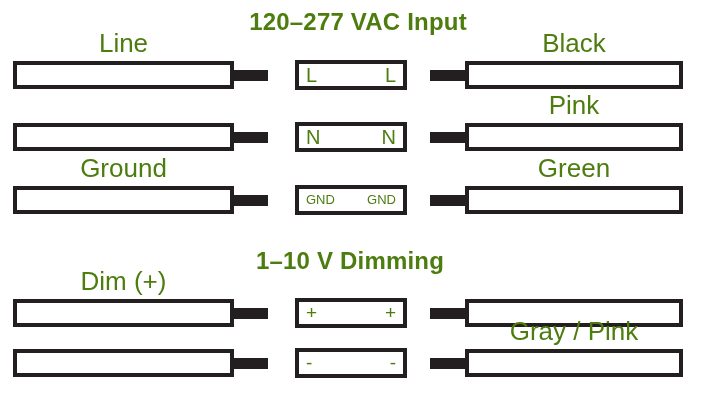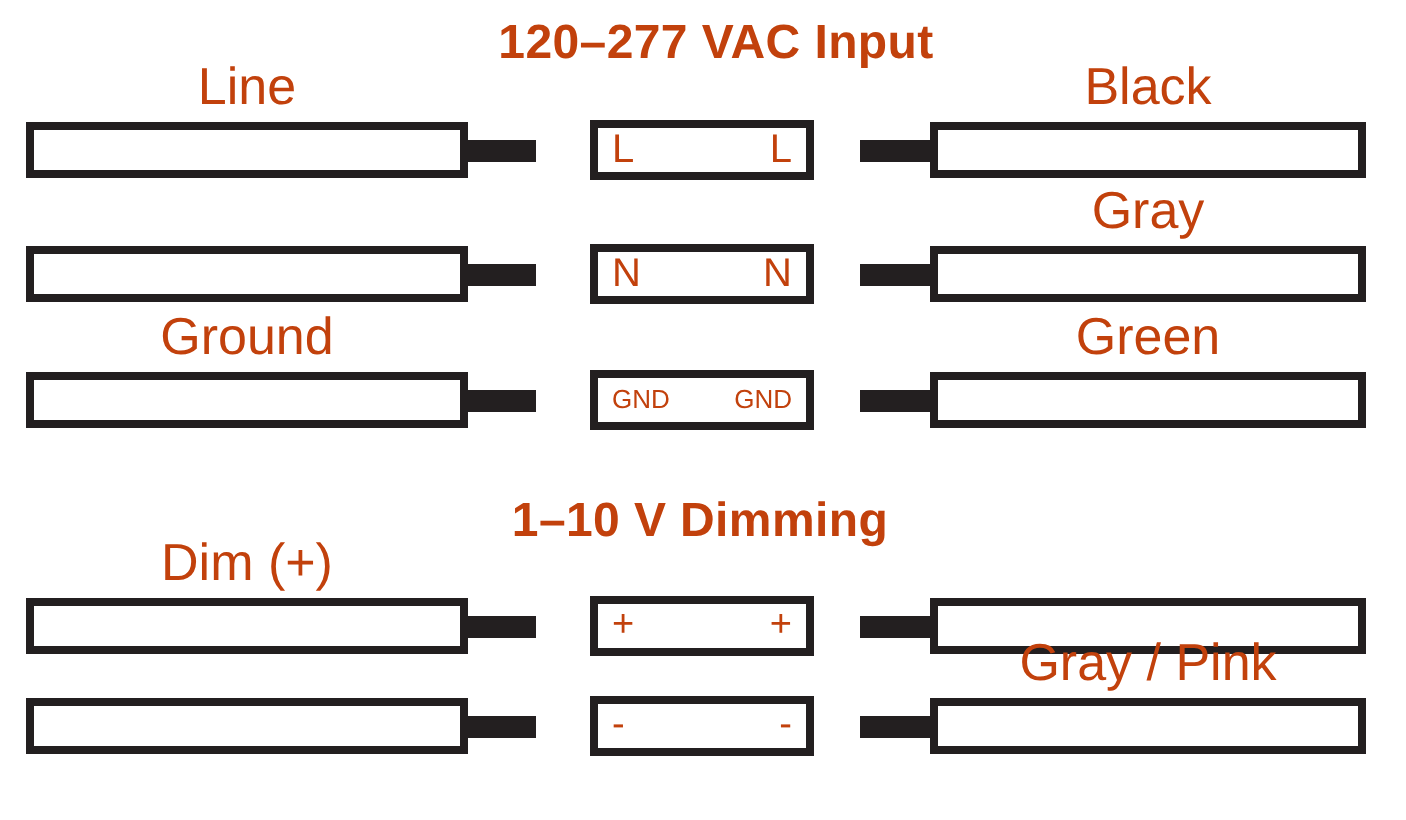--- a/index.html
+++ b/index.html
@@ -7,21 +7,21 @@
     padding: 0;
     background: #ffffff;
     font-family: "Liberation Sans", sans-serif;
   }
   #canvas {
     position: relative;
     width: 703px;
     height: 410px;
     background: #ffffff;
     overflow: hidden;
-    color: #c2410c;
+    color: #4d7c0f;
   }
   .section-title {
     position: absolute;
     font-weight: bold;
     font-size: 24px;
     line-height: 28px;
     text-align: center;
     letter-spacing: 0.2px;
     white-space: nowrap;
   }
@@ -108,21 +108,21 @@
     <div class="stub left"></div>
     <div class="terminal-box">
       <span>L</span>
       <span>L</span>
     </div>
     <div class="stub right"></div>
     <div class="wire right"></div>
   </div>
 
   <div class="row row-2">
-    <div class="wire-label right">Gray</div>
+    <div class="wire-label right">Pink</div>
     <div class="wire left"></div>
     <div class="stub left"></div>
     <div class="terminal-box">
       <span>N</span>
       <span>N</span>
     </div>
     <div class="stub right"></div>
     <div class="wire right"></div>
   </div>
 

